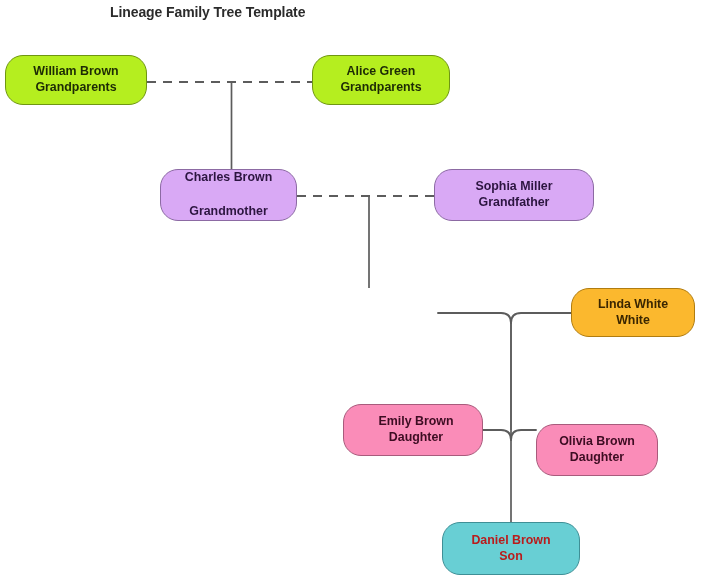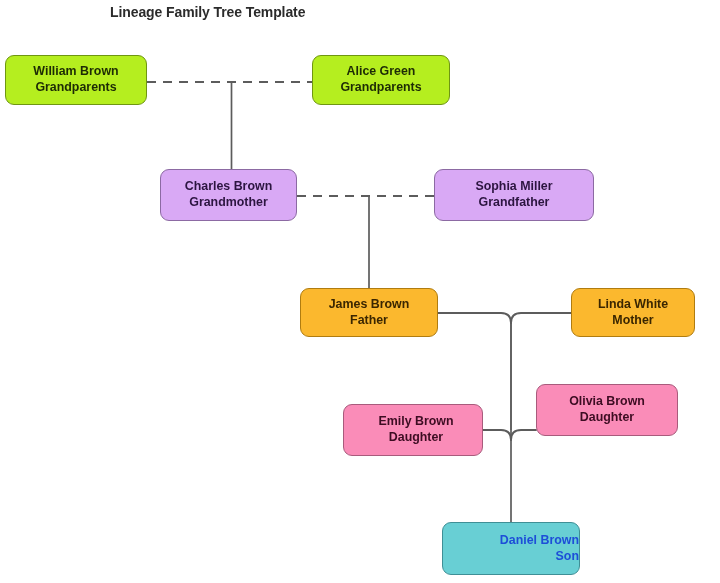--- a/index.html
+++ b/index.html
@@ -33,21 +33,21 @@
     top: 4px;
     font-size: 14px;
     font-weight: bold;
     color: #2b2b2b;
     letter-spacing: -0.1px;
     white-space: nowrap;
   }
   .node {
     position: absolute;
     box-sizing: border-box;
-    border-radius: 9px;
+    border-radius: 18px;
     border-style: solid;
     border-width: 1.6px;
     display: flex;
     flex-direction: column;
     align-items: center;
     justify-content: center;
     text-align: center;
     line-height: 1.28;
     font-size: 12.4px;
     font-weight: bold;
@@ -74,22 +74,21 @@
     color: #3a2601;
   }
   .n-pink {
     background: #fa8cb8;
     border-color: #a85b7c;
     color: #3d0c22;
   }
   .n-cyan {
     background: #68cfd4;
     border-color: #3f8f96;
-    color: #1d4ed8;
-    align-items: flex-end;
+    color: #b91c1c;
   }
 </style>
 </head>
 <body>
 
 <div id="canvas">
 
   <div class="diagram-title">Lineage Family Tree Template</div>
 
   <svg id="edge-layer" viewBox="0 0 720 583" width="720" height="583">
@@ -118,46 +117,42 @@
   <div class="node n-green" style="left:5px; top:55px; width:142px; height:50px;">
     <span class="nm">William Brown</span>
     <span class="rl">Grandparents</span>
   </div>
 
   <div class="node n-green" style="left:312px; top:55px; width:138px; height:50px;">
     <span class="nm">Alice Green</span>
     <span class="rl">Grandparents</span>
   </div>
 
-  <div class="node n-purple" style="left:160px; top:169px; width:137px; height:52px;">
+  <div class="node n-purple" style="left:160px; top:169px; width:137px; height:52px;justify-content:space-between;">
     <span class="nm">Charles Brown</span>
     <span class="rl">Grandmother</span>
   </div>
 
   <div class="node n-purple" style="left:434px; top:169px; width:160px; height:52px;">
     <span class="nm">Sophia Miller</span>
     <span class="rl">Grandfather</span>
   </div>
 
-  <div class="node n-orange" style="left:300px; top:288px; width:138px; height:49px;">
-    <span class="nm">James Brown</span>
-    <span class="rl">Father</span>
-  </div>
 
   <div class="node n-orange" style="left:571px; top:288px; width:124px; height:49px;">
     <span class="nm">Linda White</span>
-    <span class="rl">Mother</span>
+    <span class="rl">White</span>
   </div>
 
   <div class="node n-pink" style="left:343px; top:404px; width:140px; height:52px;padding-left:6px;">
     <span class="nm">Emily Brown</span>
     <span class="rl">Daughter</span>
   </div>
 
-  <div class="node n-pink" style="left:536px; top:384px; width:142px; height:52px;align-items:center;">
+  <div class="node n-pink" style="left:536px; top:424px; width:122px; height:52px;align-items:center;">
     <span class="nm">Olivia Brown</span>
     <span class="rl">Daughter</span>
   </div>
 
   <div class="node n-cyan" style="left:442px; top:522px; width:138px; height:53px;">
     <span class="nm">Daniel Brown</span>
     <span class="rl">Son</span>
   </div>
 
 </div>

